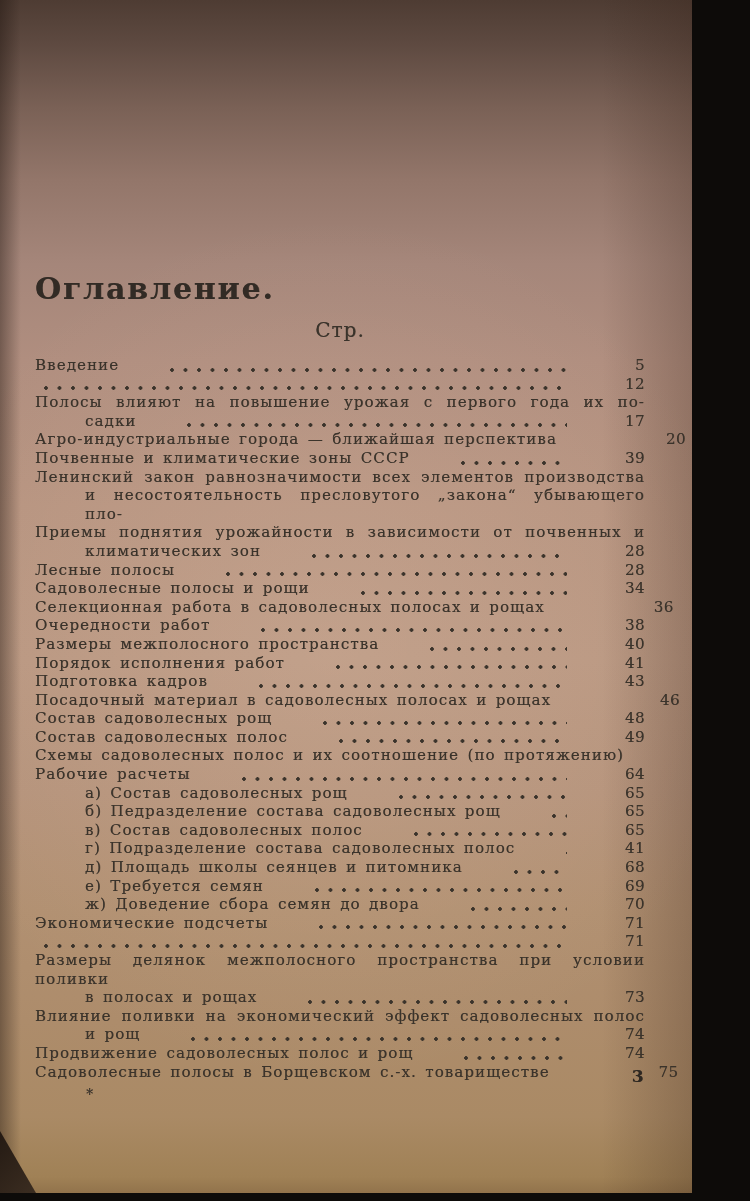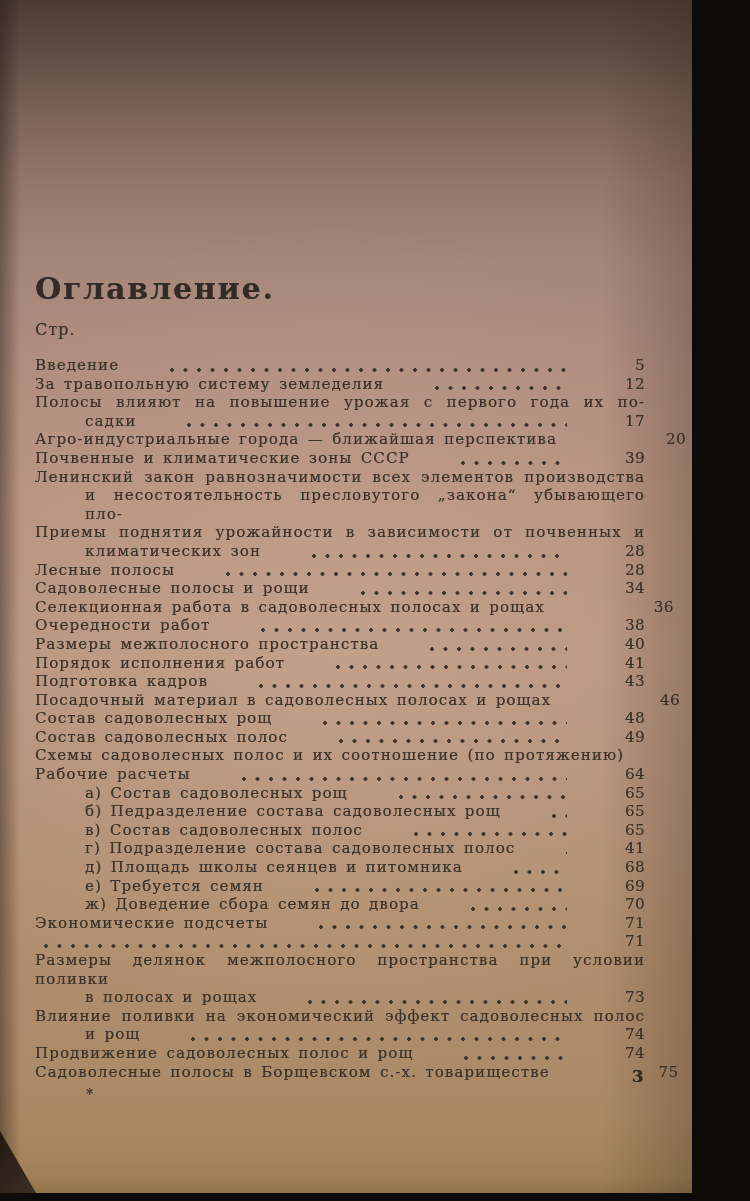--- a/index.html
+++ b/index.html
@@ -28,21 +28,21 @@
     position:absolute; left:35px; right:47px; top:272px;
     color:#3a332b;
     font-size:15px; letter-spacing:1.1px; word-spacing:2.5px;
     text-shadow:0.3px 0.3px 0.5px rgba(45,38,30,.5);
   }
   .title {
     font-size:30px; font-weight:bold; letter-spacing:1.8px;
     color:#322b25; line-height:34px; margin:0 0 14px 0;
   }
   .col-label {
-    text-align:left; font-size:16px; line-height:20px;
+    text-align:center; font-size:20px; line-height:20px;
     margin:0 0 16px 0; letter-spacing:1px;
   }
   .entry { margin:0; }
   .line, .row { line-height:18.6px; }
   .fill { text-align:justify; text-align-last:justify; }
   .row { display:flex; align-items:baseline;gap:42px; }
   .row .text { white-space:nowrap; }
   .dots {
     flex:1 1 auto; align-self:flex-end;
     height:4px; margin:0 4px 3px 9px;
@@ -73,21 +73,20 @@
     <div>
         <div class="entry">
           <div class="row">
             <span class="text">Введение</span>
             <span class="dots"></span>
             <span class="num">5</span>
           </div>
         </div>
         <div class="entry">
           <div class="row">
-            <span class="text">За травопольную систему земледелия</span>
             <span class="dots"></span>
             <span class="num">12</span>
           </div>
         </div>
         <div class="entry">
           <div class="line fill">Полосы влияют на повышение урожая с первого года их по-</div>
           <div class="row ind">
             <span class="text">садки</span>
             <span class="dots"></span>
             <span class="num">17</span>

